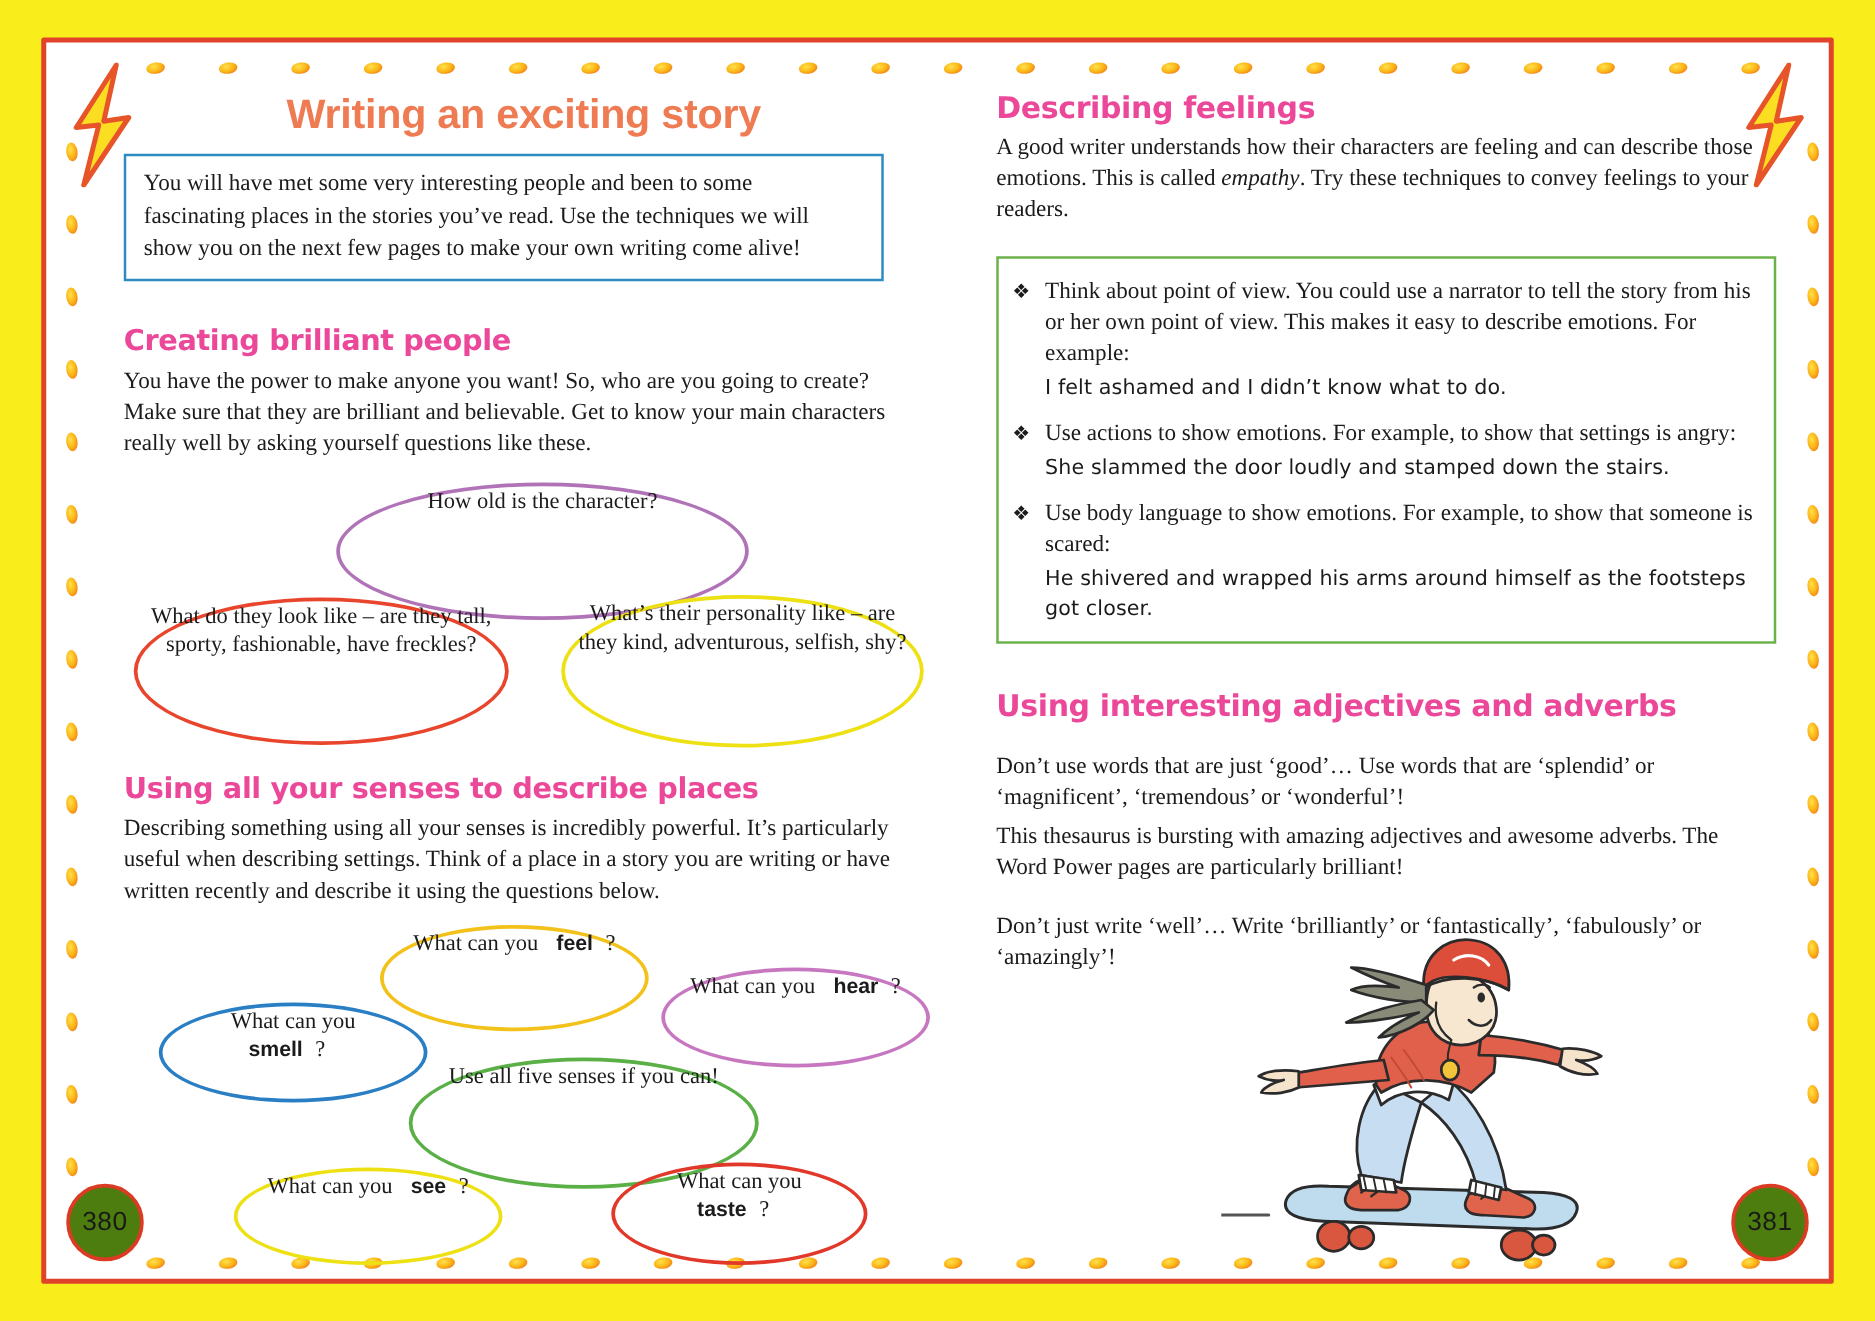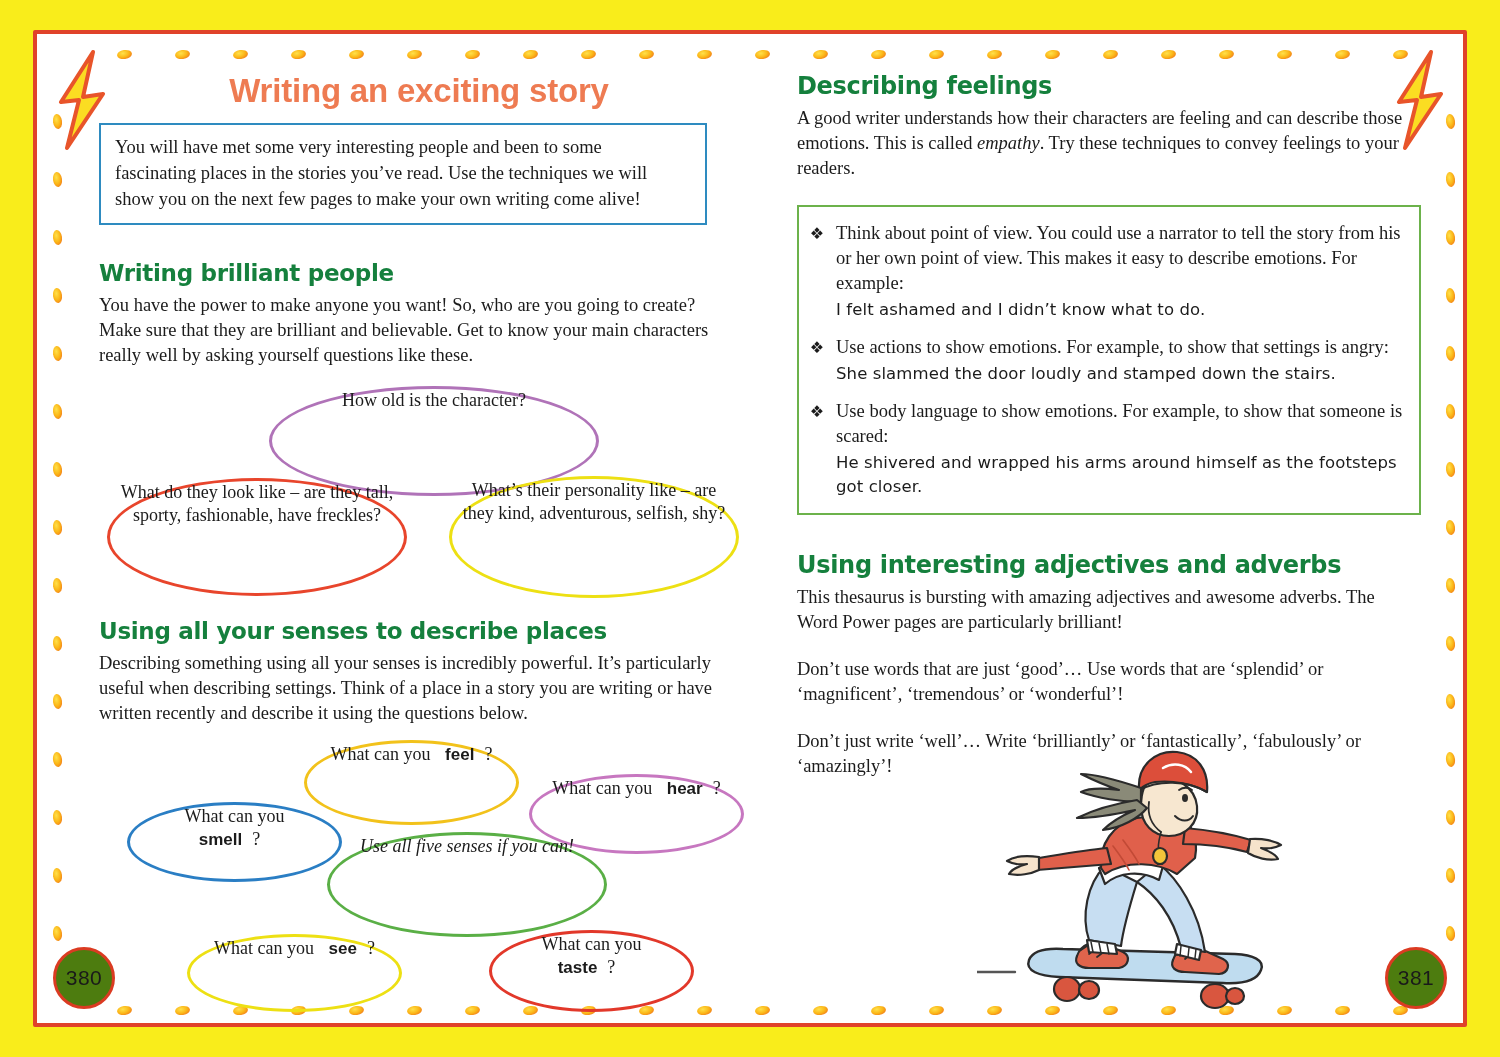--- a/index.html
+++ b/index.html
@@ -51,21 +51,21 @@
     font-size:33px;
     color:#EE7B52;
     text-align:center;
     letter-spacing:-.2px;
   }
   h2.head{
     margin:0;
     font-family:"DejaVu Sans",sans-serif;
     font-weight:bold;
     font-size:23px;
-    color:#15803d;
+    color:#ec4899;
     letter-spacing:-.3px;
   }
   p.body{
     margin:0;
     font-family:Liberation Serif, serif;
     font-size:18.5px;
     line-height:25px;
     color:#1b1b1b;
   }
 
@@ -215,21 +215,21 @@
   <div class="pagenum" style="right:16px;bottom:14px;">381</div>
 
   <div class="col" id="colL">
 
     <h1 class="title" style="margin-top:38px;">Writing an exciting story</h1>
 
     <div class="intro-box" style="margin-top:13px;width:608px;">
       <p>You will have met some very interesting people and been to some fascinating places in the stories you’ve read. Use the techniques we will show you on the next few pages to make your own writing come alive!</p>
     </div>
 
-    <h2 class="head" style="margin-top:35px;">Writing brilliant people</h2>
+    <h2 class="head" style="margin-top:35px;">Creating brilliant people</h2>
     <p class="body" style="margin-top:7px;width:612px;">You have the power to make anyone you want! So, who are you going to create? Make sure that they are brilliant and believable. Get to know your main characters really well by asking yourself questions like these.</p>
 
     <div class="bubbles" style="height:230px;margin-top:10px;">
       <div class="bubble" id="bubA" style="left: 170px; top: 8px; width: 330px; height: 110px; border-width: 3px; border-color: rgb(176, 115, 184);">
         <span>How old is the character?</span>
       </div>
       <div class="bubble" id="bubB" style="left: 8px; top: 100px; width: 300px; height: 118px; border-width: 3px; border-color: rgb(232, 69, 44);">
         <span>What do they look like – are they tall, sporty, fashionable, have freckles?</span>
       </div>
       <div class="bubble" id="bubC" style="left: 350px; top: 98px; width: 290px; height: 122px; border-width: 3px; border-color: rgb(237, 224, 19);">
@@ -243,21 +243,21 @@
     <div class="bubbles" style="height:270px;margin-top:8px;">
       <div class="bubble sb" style="left: 205px; top: 6px; width: 215px; height: 85px; border-width: 3px; border-color: rgb(242, 194, 27);">
         <span><span>What can you </span><b>feel</b><span>?</span></span>
       </div>
       <div class="bubble sb" style="left: 430px; top: 40px; width: 215px; height: 80px; border-width: 3px; border-color: rgb(199, 119, 192);">
         <span><span>What can you </span><b>hear</b><span>?</span></span>
       </div>
       <div class="bubble sb" style="left: 28px; top: 68px; width: 215px; height: 80px; border-width: 3px; border-color: rgb(42, 126, 196);">
         <span><span>What can you </span><b>smell</b><span>?</span></span>
       </div>
-      <div class="bubble sb" style="left: 228px; top: 98px; width: 280px; height: 105px; border-width: 3px; border-color: rgb(90, 175, 70); font-style: italic;">
+      <div class="bubble sb" style="left: 228px; top: 112px; width: 280px; height: 105px; border-width: 3px; border-color: rgb(90, 175, 70);">
         <span><span>Use all five senses if you can!</span></span>
       </div>
       <div class="bubble sb" style="left: 88px; top: 200px; width: 215px; height: 78px; border-width: 3px; border-color: rgb(237, 224, 19);">
         <span><span>What can you </span><b>see</b><span>?</span></span>
       </div>
       <div class="bubble sb" style="left: 390px; top: 196px; width: 205px; height: 82px; border-width: 3px; border-color: rgb(226, 56, 42);">
         <span><span>What can you </span><b>taste</b><span>?</span></span>
       </div>
     </div>
   </div>
@@ -285,22 +285,22 @@
       <div class="bullet-row">
         <div class="bullet-mark">❖</div>
         <div class="bullet-text">
           <div class="line">Use body language to show emotions. For example, to show that someone is scared:</div>
           <div class="example">He shivered and wrapped his arms around himself as the footsteps got closer.</div>
         </div>
       </div>
     </div>
 
     <h2 class="head" style="margin-top:36px;font-size:24px;">Using interesting adjectives and adverbs</h2>
+    <p class="body" style="margin-top:22px;width:618px;">Don’t use words that are just ‘good’…  Use words that are ‘splendid’ or ‘magnificent’, ‘tremendous’ or ‘wonderful’!</p>
     <p class="body" style="margin-top:6px;width:618px;">This thesaurus is bursting with amazing adjectives and awesome adverbs. The Word Power pages are particularly brilliant!</p>
-    <p class="body" style="margin-top:22px;width:618px;">Don’t use words that are just ‘good’…  Use words that are ‘splendid’ or ‘magnificent’, ‘tremendous’ or ‘wonderful’!</p>
     <p class="body" style="margin-top:22px;width:618px;">Don’t just write ‘well’… Write ‘brilliantly’ or ‘fantastically’, ‘fabulously’ or ‘amazingly’!</p>
   </div>
 
   <svg id="skater" viewBox="0 0 360 280">
     <g stroke="#2b2b2b" stroke-width="2.2" fill="none" stroke-linejoin="round" stroke-linecap="round">
 
       <line x1="0" y1="228" x2="38" y2="228" stroke="#555" stroke-width="2.4"></line>
 
       <path d="M52 216 C56 206 70 204 86 205 L258 210 C276 211 288 216 284 226 C280 237 264 240 246 239 L82 233 C62 232 48 227 52 216 Z" fill="#BFDCEF" stroke="#2b2b2b" stroke-width="2.4"></path>
 

